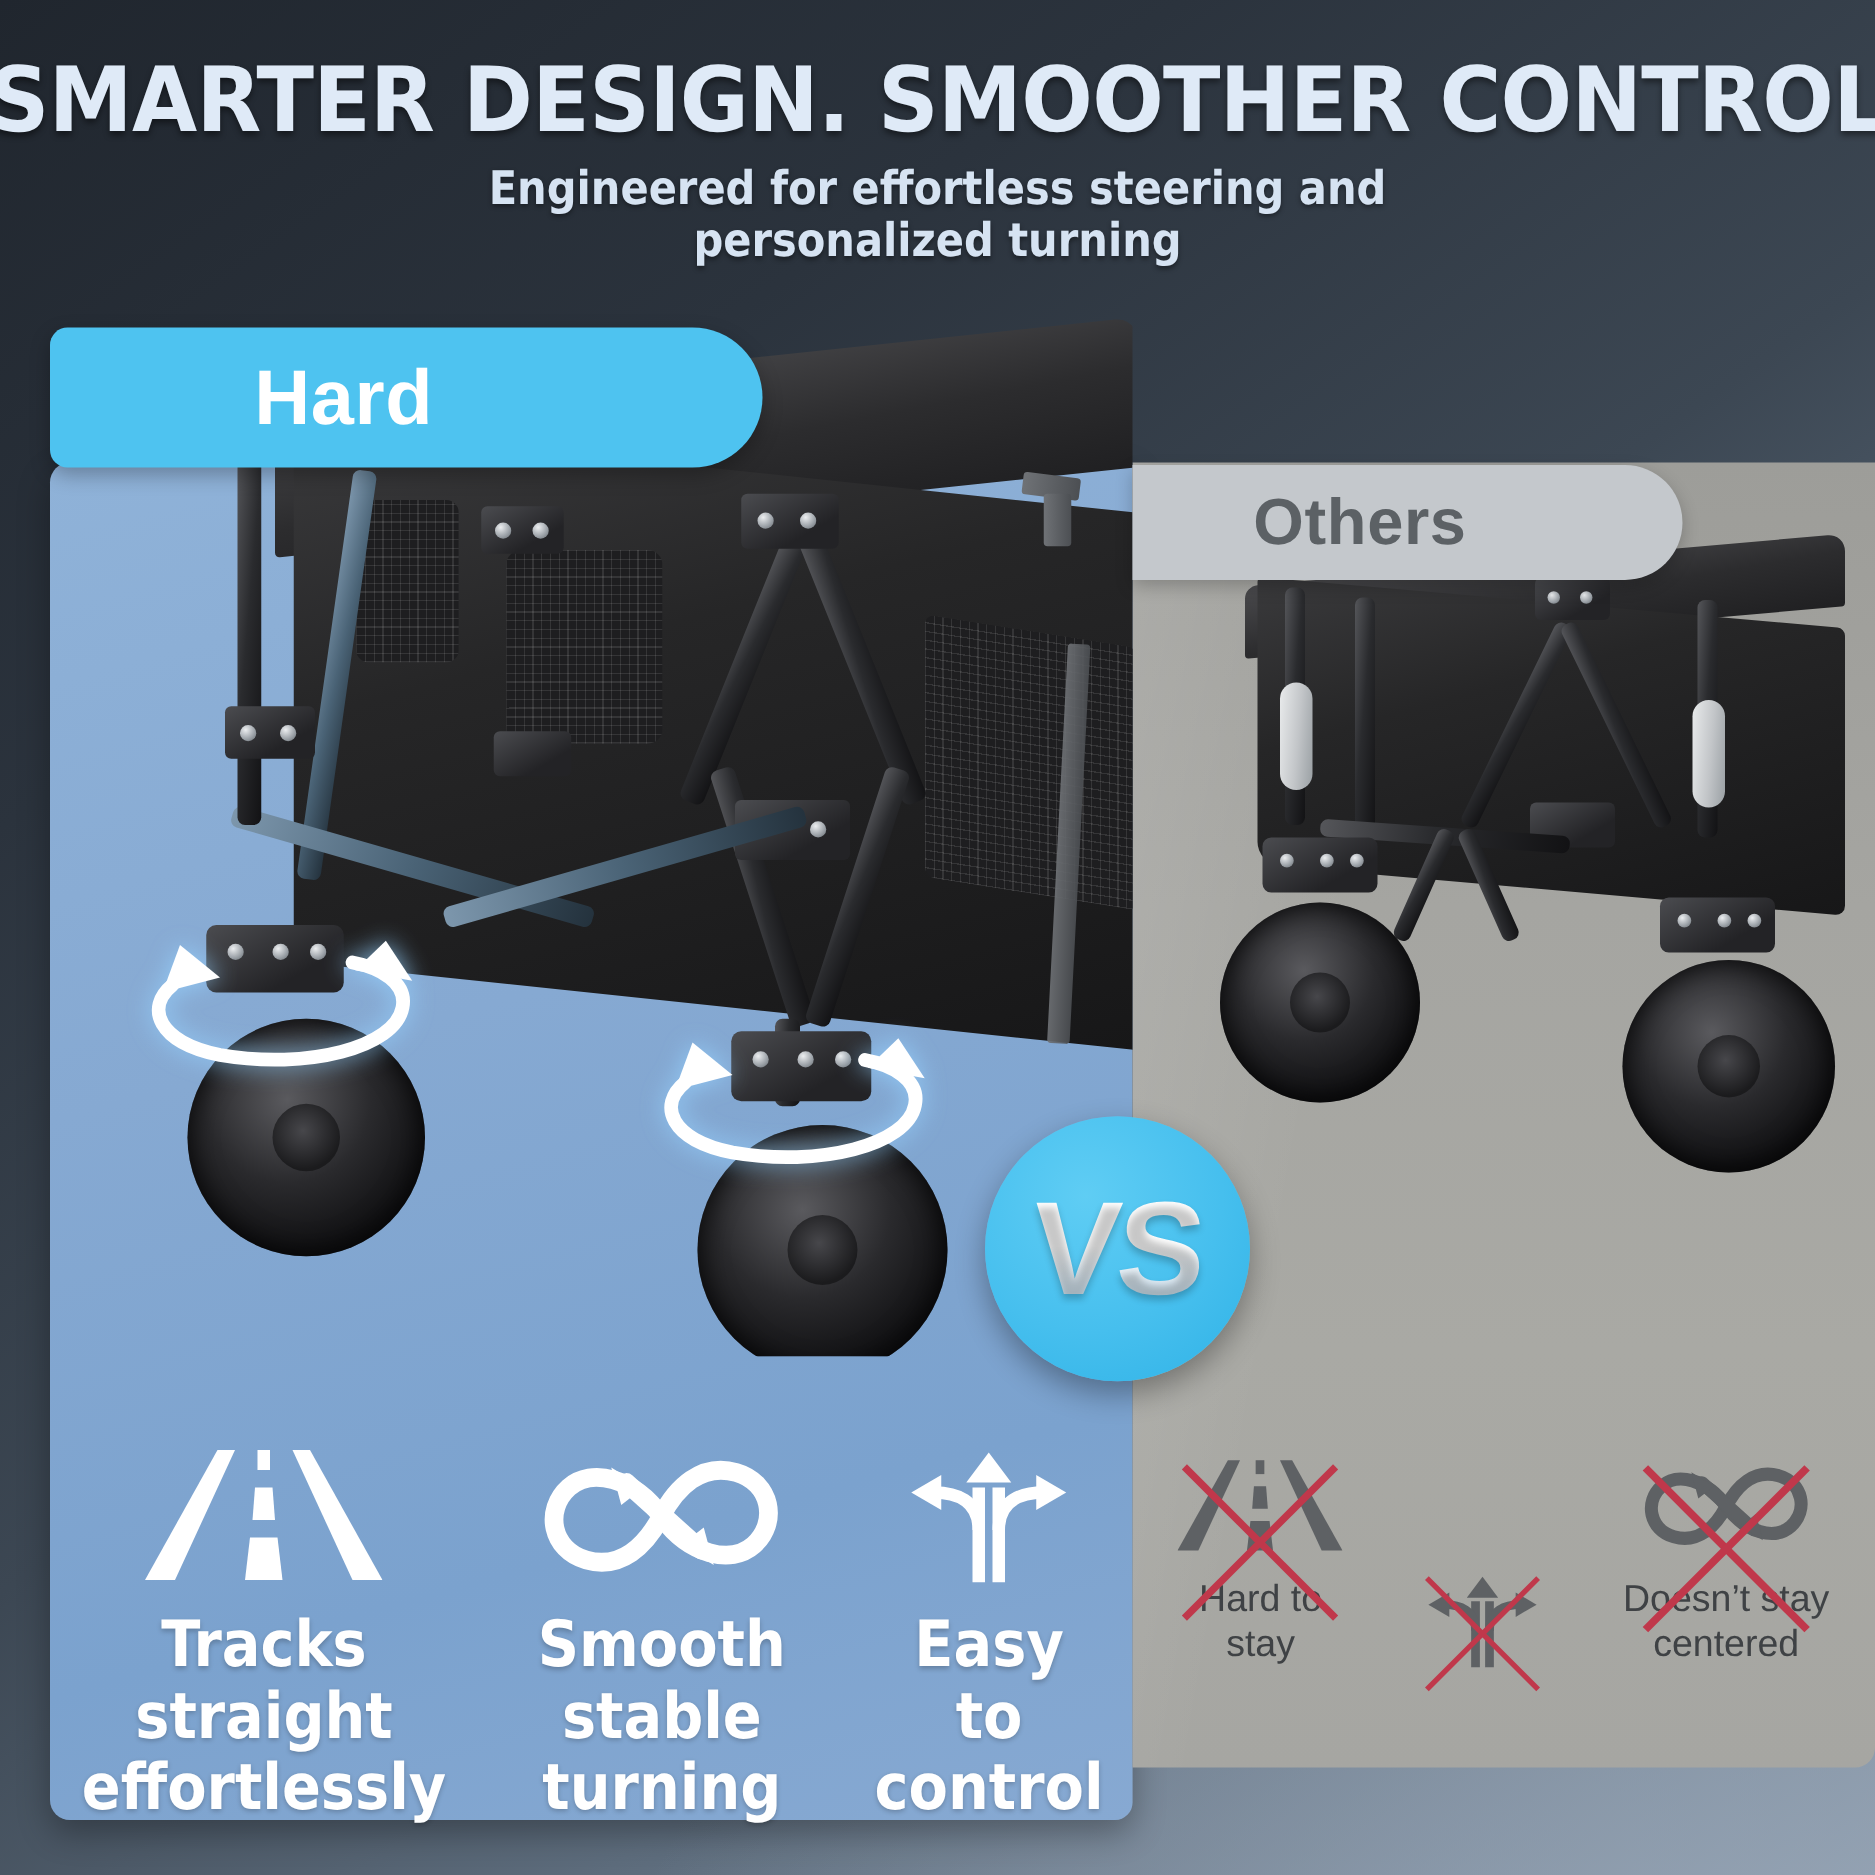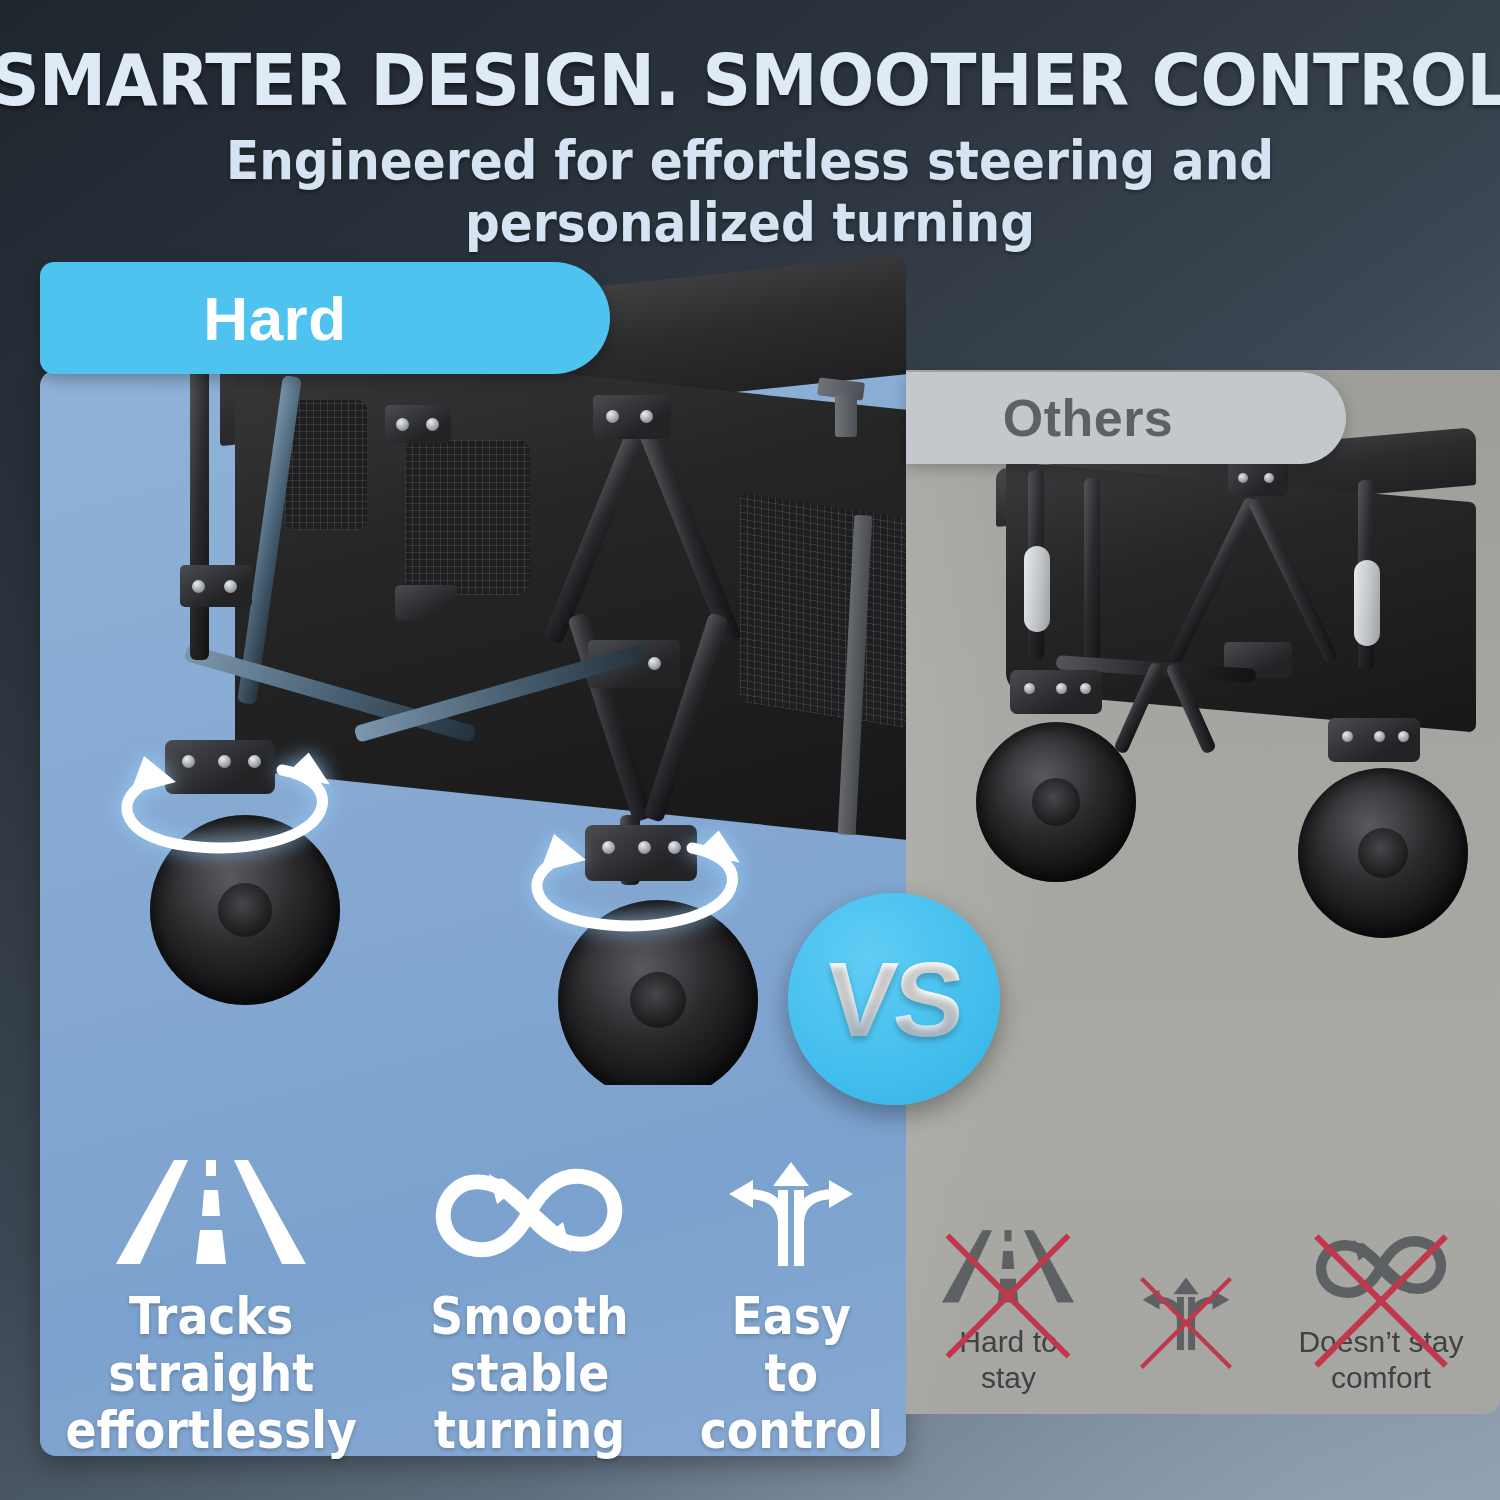--- a/index.html
+++ b/index.html
@@ -22,21 +22,21 @@
     font-family:"Liberation Sans Narrow","DejaVu Sans Condensed","Liberation Sans",sans-serif;
     font-weight:bold;font-size:72px;letter-spacing:-0.5px;
     color:#dfeaf7;line-height:1;
     transform:scaleX(1.04);
     text-shadow:0 3px 5px rgba(0,0,0,.45);
     white-space:nowrap;
   }
   .subtitle{
     margin:0;padding-top:14px;
     font-family:"Liberation Sans Narrow","DejaVu Sans Condensed","Liberation Sans",sans-serif;
-    font-weight:bold;font-size:54px;line-height:1.14;color:#d6e3f2;
+    font-weight:bold;font-size:37px;line-height:1.14;color:#d6e3f2;
     text-shadow:0 2px 4px rgba(0,0,0,.42);
   }
   .subtitle .ln{display:block;}
 
   
   .panel-ours{
     position:absolute;left:40px;top:370px;width:866px;height:1086px;
     border-radius:16px 0 14px 16px;
     background:linear-gradient(165deg,#8fb2d8 0%,#86a9d2 40%,#7ba2ce 75%,#87a9d2 100%);
     box-shadow:0 10px 26px rgba(0,0,0,.30);
@@ -113,21 +113,21 @@
     font-weight:bold;font-size:106px;line-height:1;letter-spacing:-3px;
     background:linear-gradient(180deg,#ffffff 0%,#ffffff 48%,#d7e7f2 78%,#bcd4e4 100%);
     -webkit-background-clip:text;background-clip:text;color:transparent;
     text-shadow:0 4px 6px rgba(0,0,0,.22);
     transform:skewX(-4deg);
   }
 
   
   .features{position:absolute;display:flex;z-index:7;}
   .feat-ours{left:48px;top:1160px;width:850px;justify-content:space-around;align-items:flex-start;}
-  .feat-others{left:910px;top:1230px;width:586px;justify-content:space-around;align-items:center;}
+  .feat-others{left:910px;top:1168px;width:586px;justify-content:space-around;align-items:flex-end;}
 
   .feat{display:flex;flex-direction:column;align-items:center;text-align:center;}
   .feat .ico{position:relative;display:flex;align-items:center;justify-content:center;}
   .feat-ours .ico{height:106px;}
   .feat-others .ico{height:74px;}
   .feat-ours .cap{
     margin-top:22px;color:#ffffff;font-weight:bold;font-size:51px;line-height:1.12;
     font-family:"Liberation Sans Narrow","DejaVu Sans Condensed","Liberation Sans",sans-serif;
     text-shadow:0 2px 4px rgba(0,0,0,.22);
   }
@@ -381,18 +381,18 @@
           <polygon points="60,14 86,30 68,44" fill="#5e6164"></polygon>
           <polygon points="142,92 116,76 134,62" fill="#5e6164"></polygon>
         </svg>
         <svg class="crossout" viewBox="0 0 100 100" preserveAspectRatio="none">
           <line x1="8" y1="8" x2="92" y2="92" stroke="#c0384b" stroke-width="4"></line>
           <line x1="92" y1="8" x2="8" y2="92" stroke="#c0384b" stroke-width="4"></line>
         </svg>
       </div>
       <div class="cap">
         <span class="ln">Doesn’t stay</span>
-        <span class="ln">comfort</span>
+        <span class="ln">centered</span>
       </div>
     </div>
   </div>
 
 </div>
 
 </body></html>

